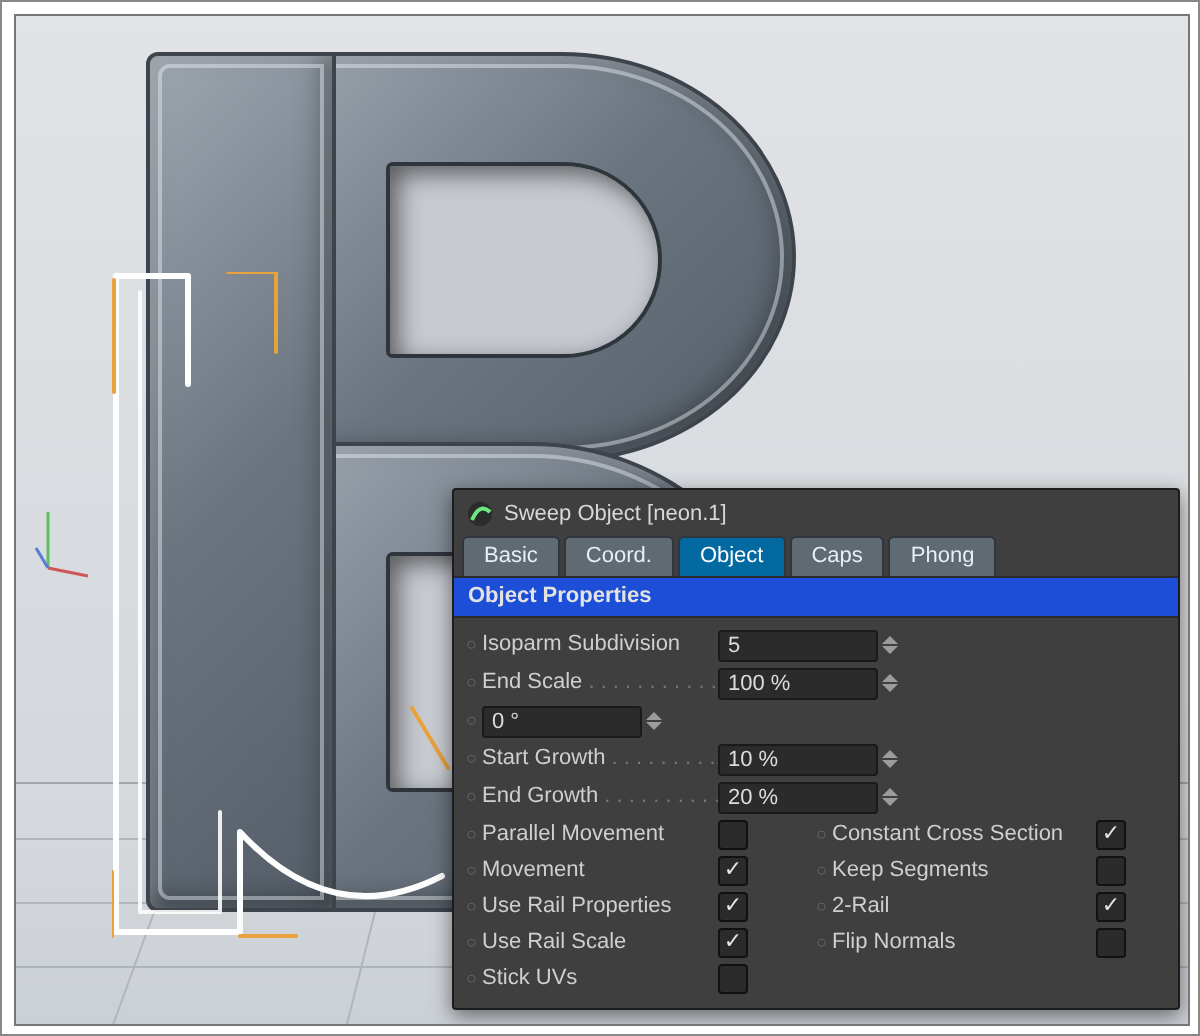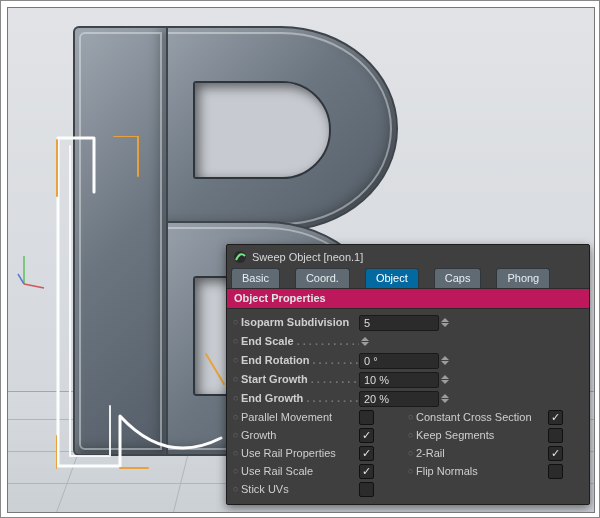--- a/index.html
+++ b/index.html
@@ -147,39 +147,39 @@
   }
   .panel-header .picon {
     width: 14px; height: 14px;
     display: inline-flex; align-items: center; justify-content: center;
   }
   .panel-header .title {
     color: #d8d8d8;
   }
   .tabs {
     display: flex;
-    gap: 15px;
+    gap: 2px;
     padding: 0 4px;
   }
   .tab {
     padding: 4px 10px 4px 10px;
     background: #5f6a72;
     color: #e8eef2;
     border-radius: 3px 3px 0 0;
     cursor: pointer;
     font-size: 11px;
     border: 1px solid #30363b;
     border-bottom: none;
   }
   .tab.active {
     background: #0369a1;
     color: #fff;
   }
   .section-title {
-    background: #be185d;
+    background: #1d4ed8;
     border-top: 1px solid #2b2b2b;
     border-bottom: 1px solid #2b2b2b;
     padding: 4px 7px;
     font-weight: bold;
     color: #e3e3e3;
   }
   .rows {
     padding: 4px 6px 6px 6px;
   }
   .row {
@@ -191,21 +191,20 @@
     width: 8px;
     color: #6d6d6d;
     font-size: 9px;
     flex: 0 0 8px;
   }
   .row .label {
     flex: 0 0 118px;
     color: #cfcfcf;
     white-space: nowrap;
     overflow: hidden;
-    font-weight: bold;
   }
   .row .dots::after {
     content: " . . . . . . . . . . . . . . . . . . .";
     color: #777;
     letter-spacing: 0px;
   }
   .row input[type=text] {
     width: 70px;
     height: 14px;
     background: #2b2b2b;
@@ -351,29 +350,29 @@
           <input type="text" value="5" style="">
           <span class="spinner">
               <span class="up"></span>
               <span class="dn"></span>
             </span>
         </div>
 
         <div class="row">
           <span class="mark">○</span>
           <span class="label dots">End Scale</span>
+          <input type="text" value="100 %" style="">
           <span class="spinner">
               <span class="up"></span>
               <span class="dn"></span>
             </span>
         </div>
 
         <div class="row">
           <span class="mark">○</span>
-          <span class="label dots">End Rotation</span>
           <input type="text" value="0 °" style="">
           <span class="spinner">
               <span class="up"></span>
               <span class="dn"></span>
             </span>
         </div>
 
         <div class="row">
           <span class="mark">○</span>
           <span class="label dots">Start Growth</span>
@@ -403,21 +402,21 @@
           <div class="col col2">
             <span class="mark">○</span>
             <span class="clabel">Constant Cross Section</span>
             <span class="checkbox checked"></span>
           </div>
         </div>
 
         <div class="checkrow">
           <div class="col">
             <span class="mark">○</span>
-            <span class="clabel dots">Growth</span>
+            <span class="clabel dots">Movement</span>
             <span class="checkbox checked"></span>
           </div>
           <div class="col col2">
             <span class="mark">○</span>
             <span class="clabel dots">Keep Segments</span>
             <span class="checkbox"></span>
           </div>
         </div>
 
         <div class="checkrow">

